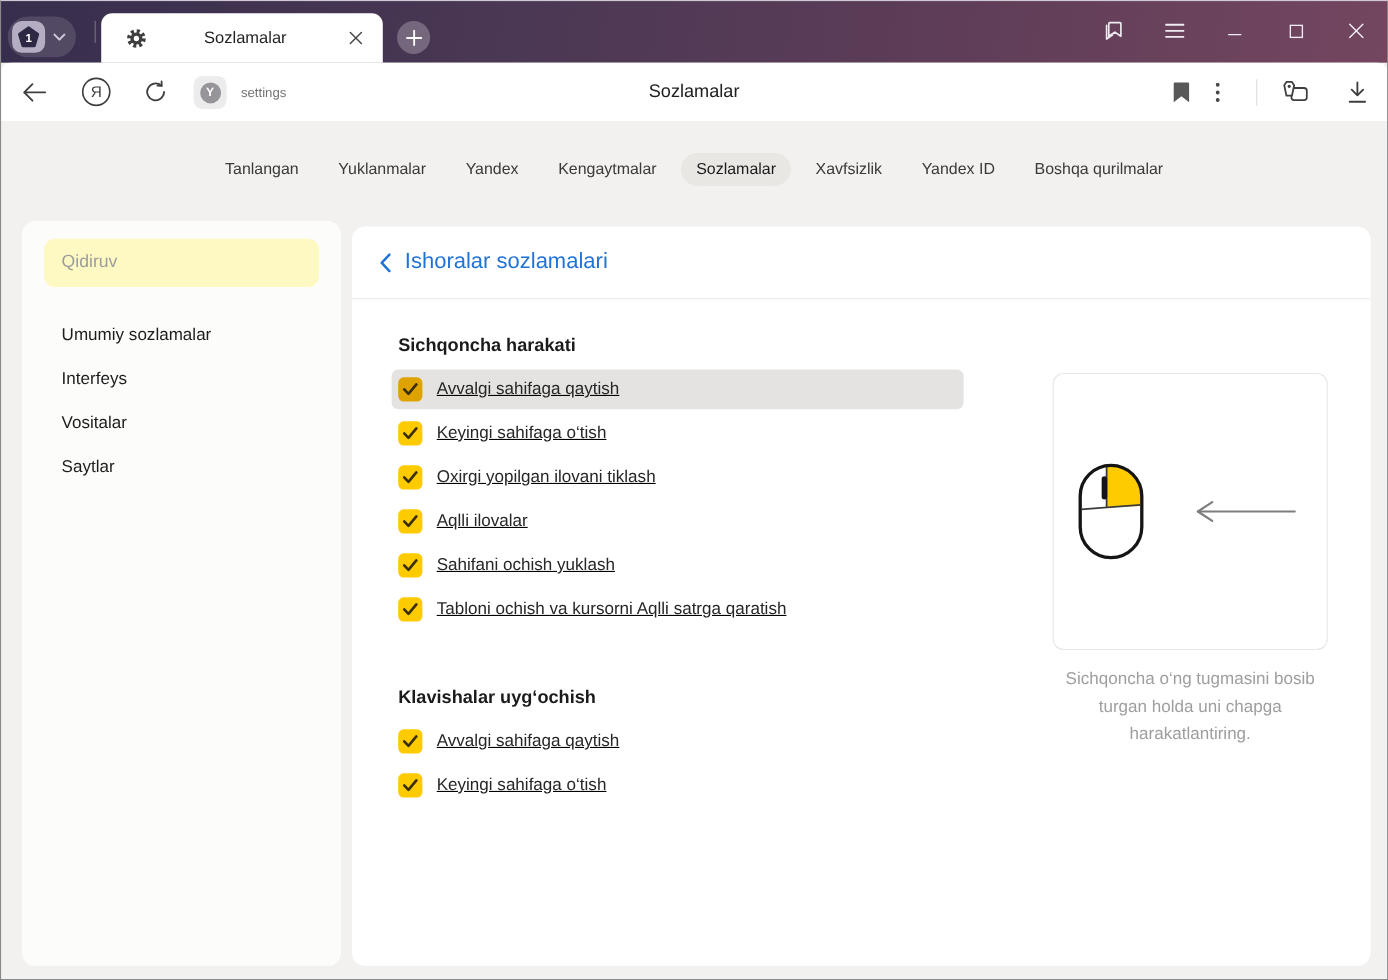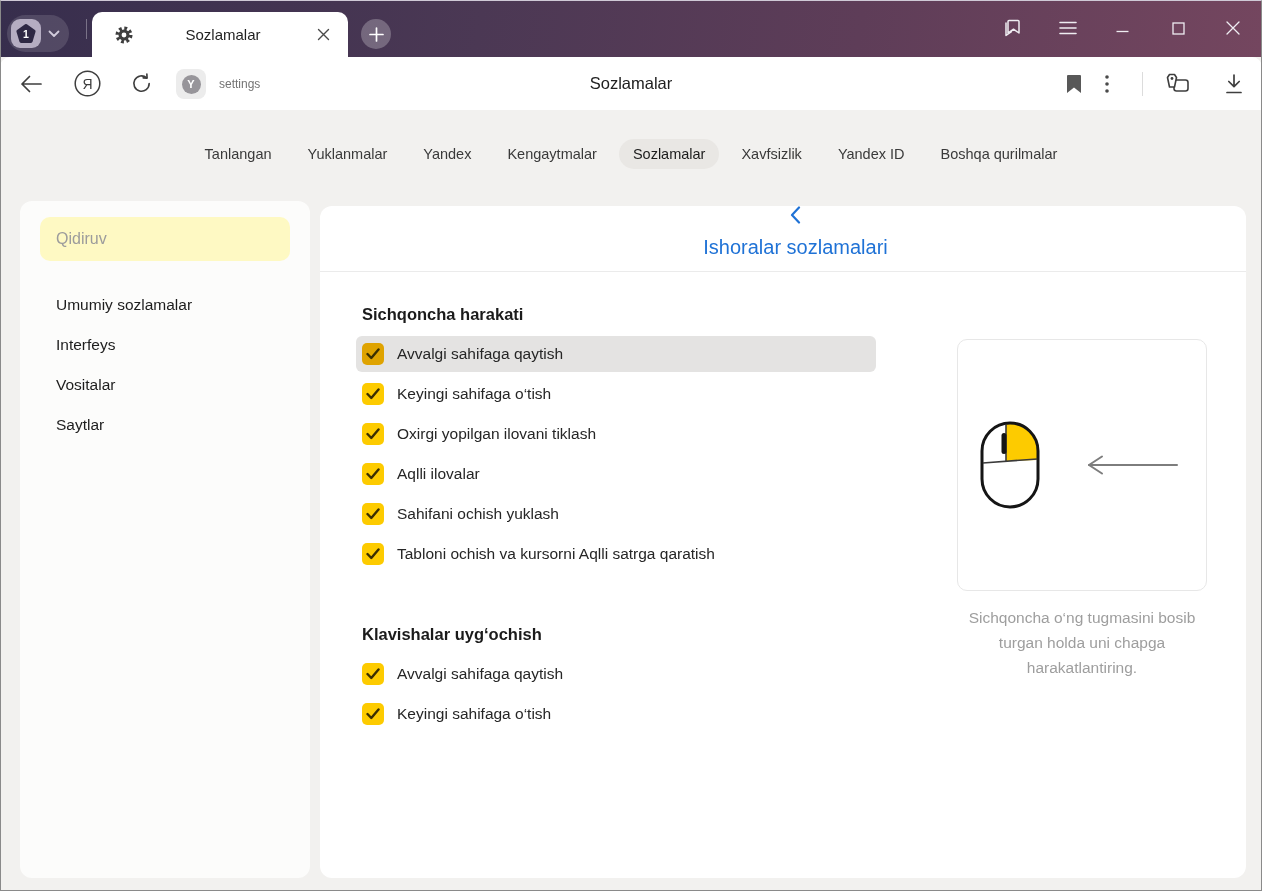--- a/index.html
+++ b/index.html
@@ -55,27 +55,27 @@
   .search-box input{width:100%;height:100%;border:none;outline:none;background:transparent;
     padding:0 16px;box-sizing:border-box;font-size:16px;color:#333;font-family:inherit;}
   .search-box input::placeholder{color:#9c9c9c;opacity:1;}
   .side-items{margin-top:24px;}
   .side-item{height:40px;display:flex;align-items:center;padding-left:36px;font-size:15.5px;color:#1d1d1d;cursor:default;}
 
   
   .main{position:absolute;left:320px;top:206px;width:926px;height:672px;background:#fff;
     border-radius:12px;}
   .main-header{height:65px;border-bottom:1px solid #ebebeb;display:flex;align-items:center;
-    padding-left:25px;gap:12px;flex-direction:column;}
+    padding-left:25px;gap:12px;}
   .back-label{font-size:20px;color:#1f72d6;}
   .settings-col{position:absolute;left:36px;top:96px;width:540px;}
   .sec-title{margin-left:6px;font-size:16.5px;font-weight:bold;color:#1b1b1b;line-height:24px;margin-bottom:10px;}
   .sec2{margin-top:50px;}
   .opt-row{width:520px;height:36px;margin-bottom:4px;border-radius:6px;display:flex;align-items:center;
-    gap:13px;padding-left:6px;box-sizing:border-box;}
+    gap:13px;padding-left:6px;box-sizing:border-box;text-decoration:underline;}
   .opt-row.highlighted{background:#e4e3e2;}
   .checkbox{width:22px;height:22px;border-radius:5px;background:#fdcb00;display:grid;place-items:center;flex:none;}
   .opt-row.highlighted .checkbox{background:#dfa300;}
   .opt-label{font-size:15.5px;color:#262626;}
 
   .illu-card{position:absolute;left:637px;top:133px;width:250px;height:252px;border:1px solid #e7e7e7;
     border-radius:10px;background:#fff;box-sizing:border-box;display:flex;align-items:center;}
   .illu-caption{position:absolute;left:625px;top:399px;width:274px;text-align:center;
     font-size:15.5px;line-height:25px;color:#9e9e9e;}
 </style>

